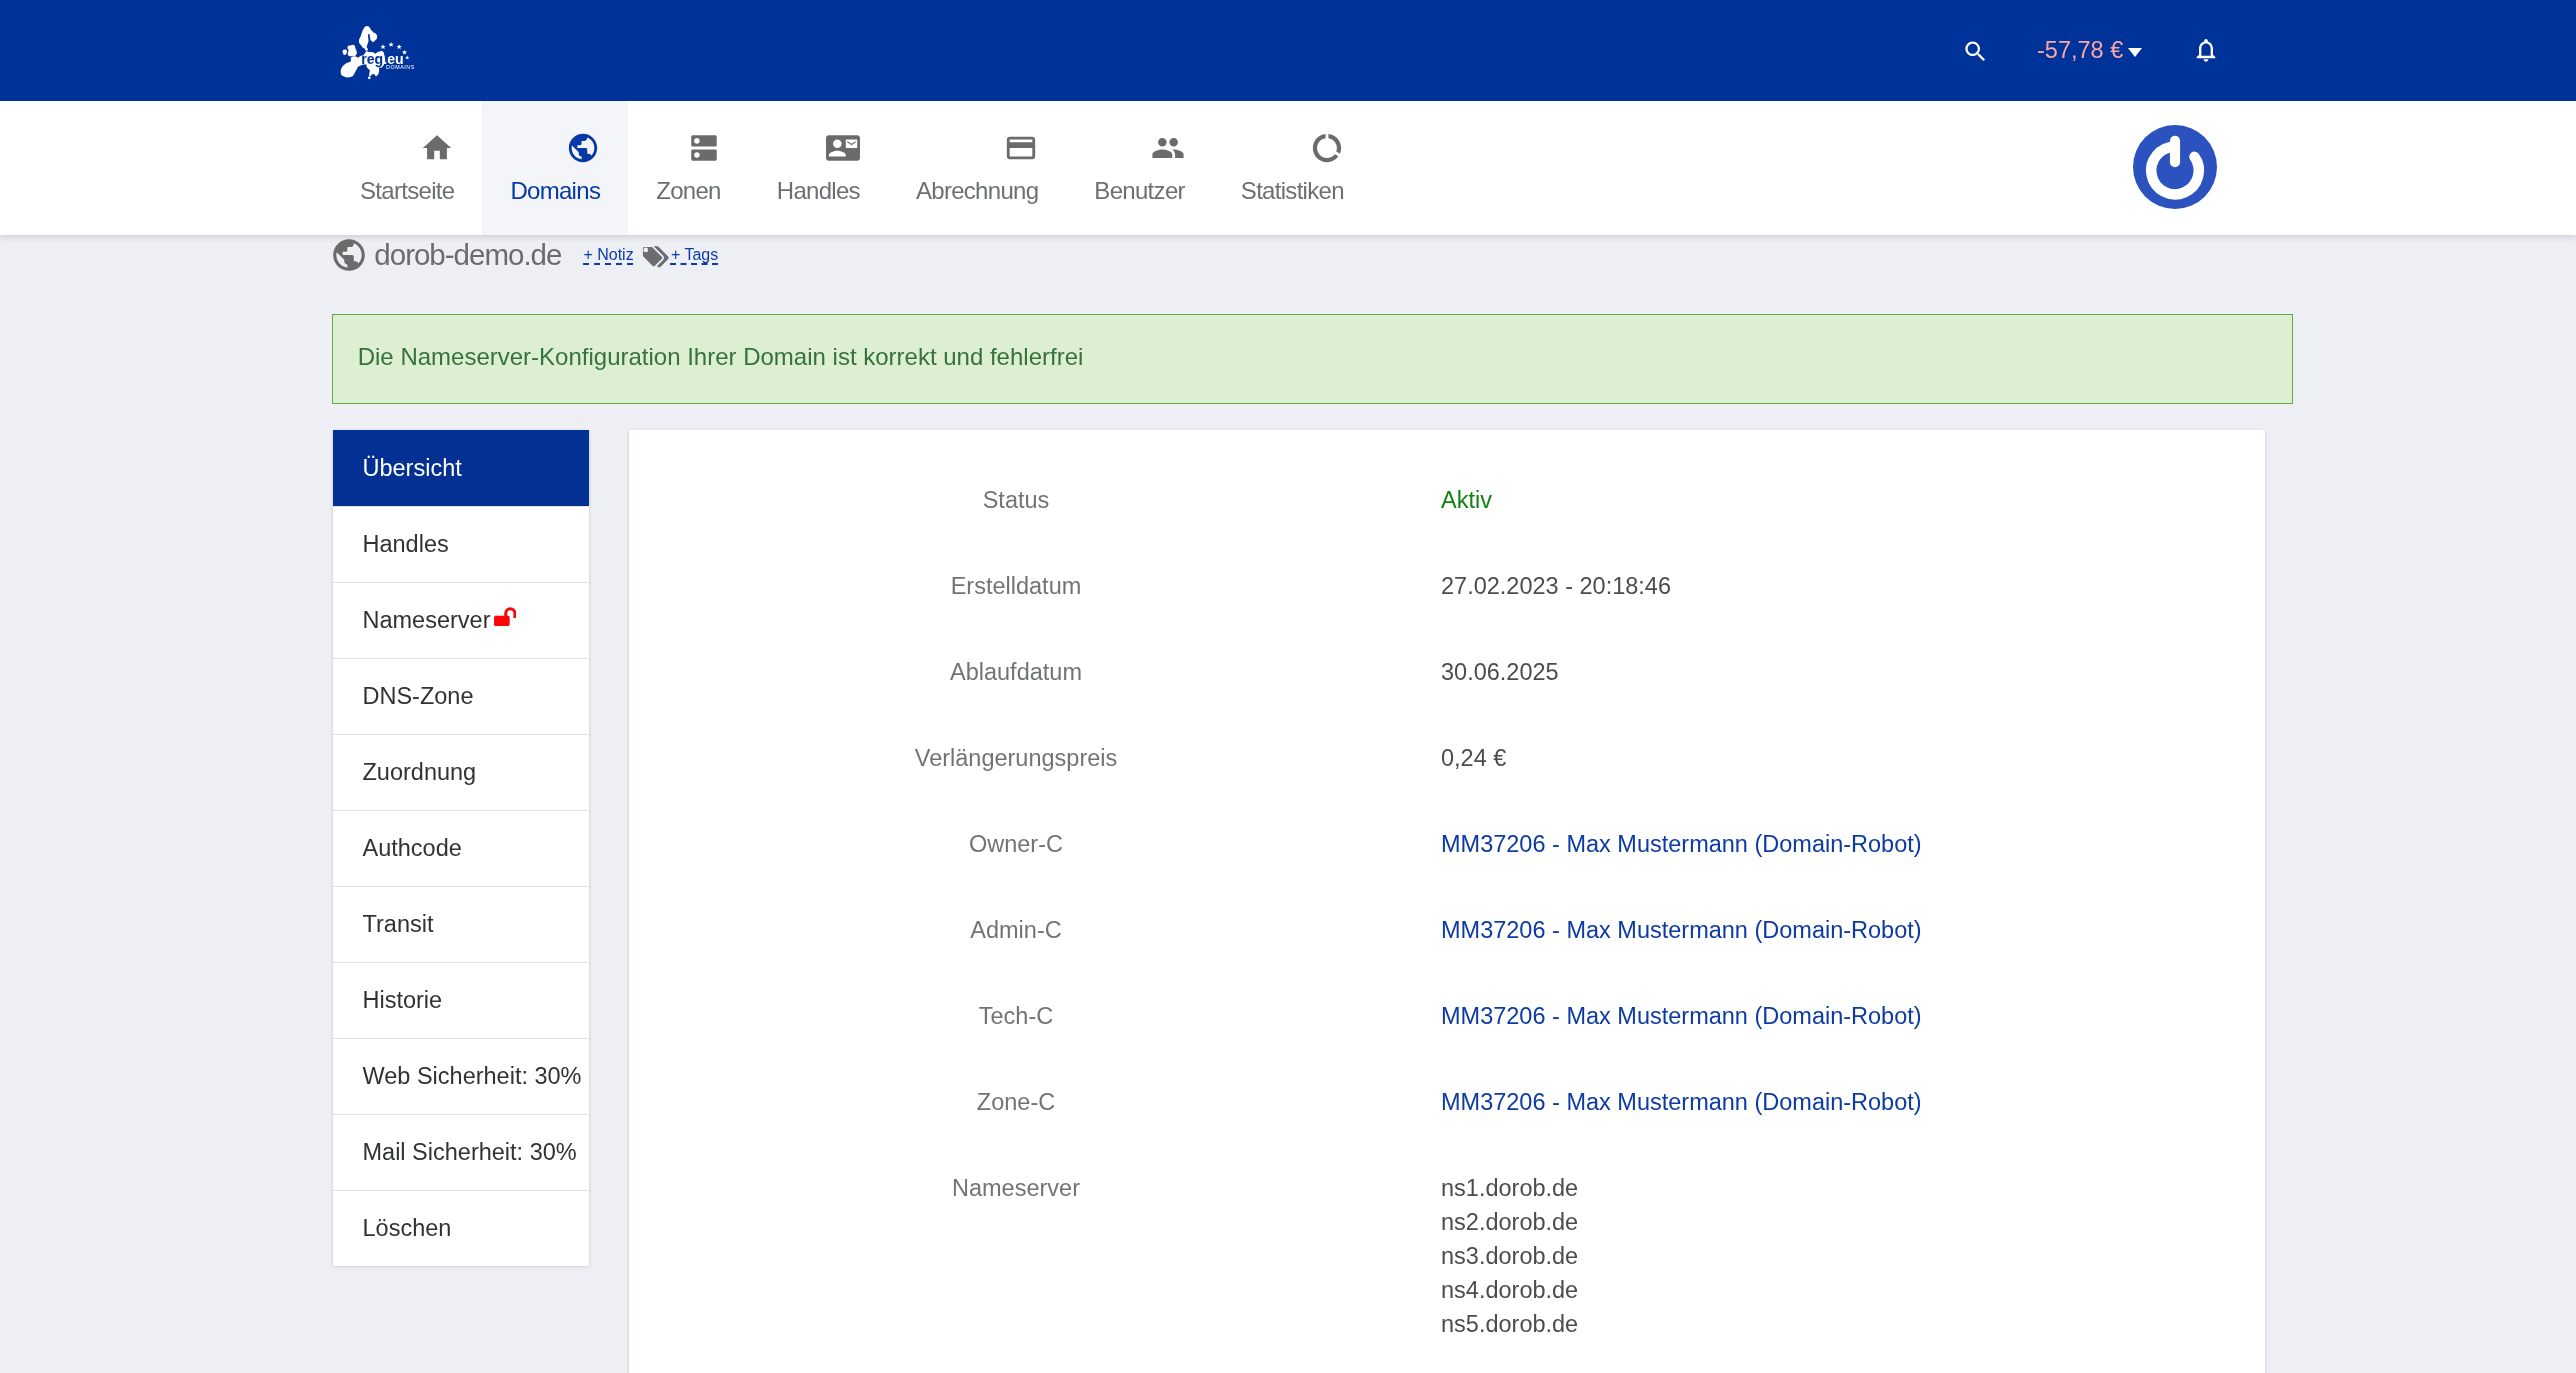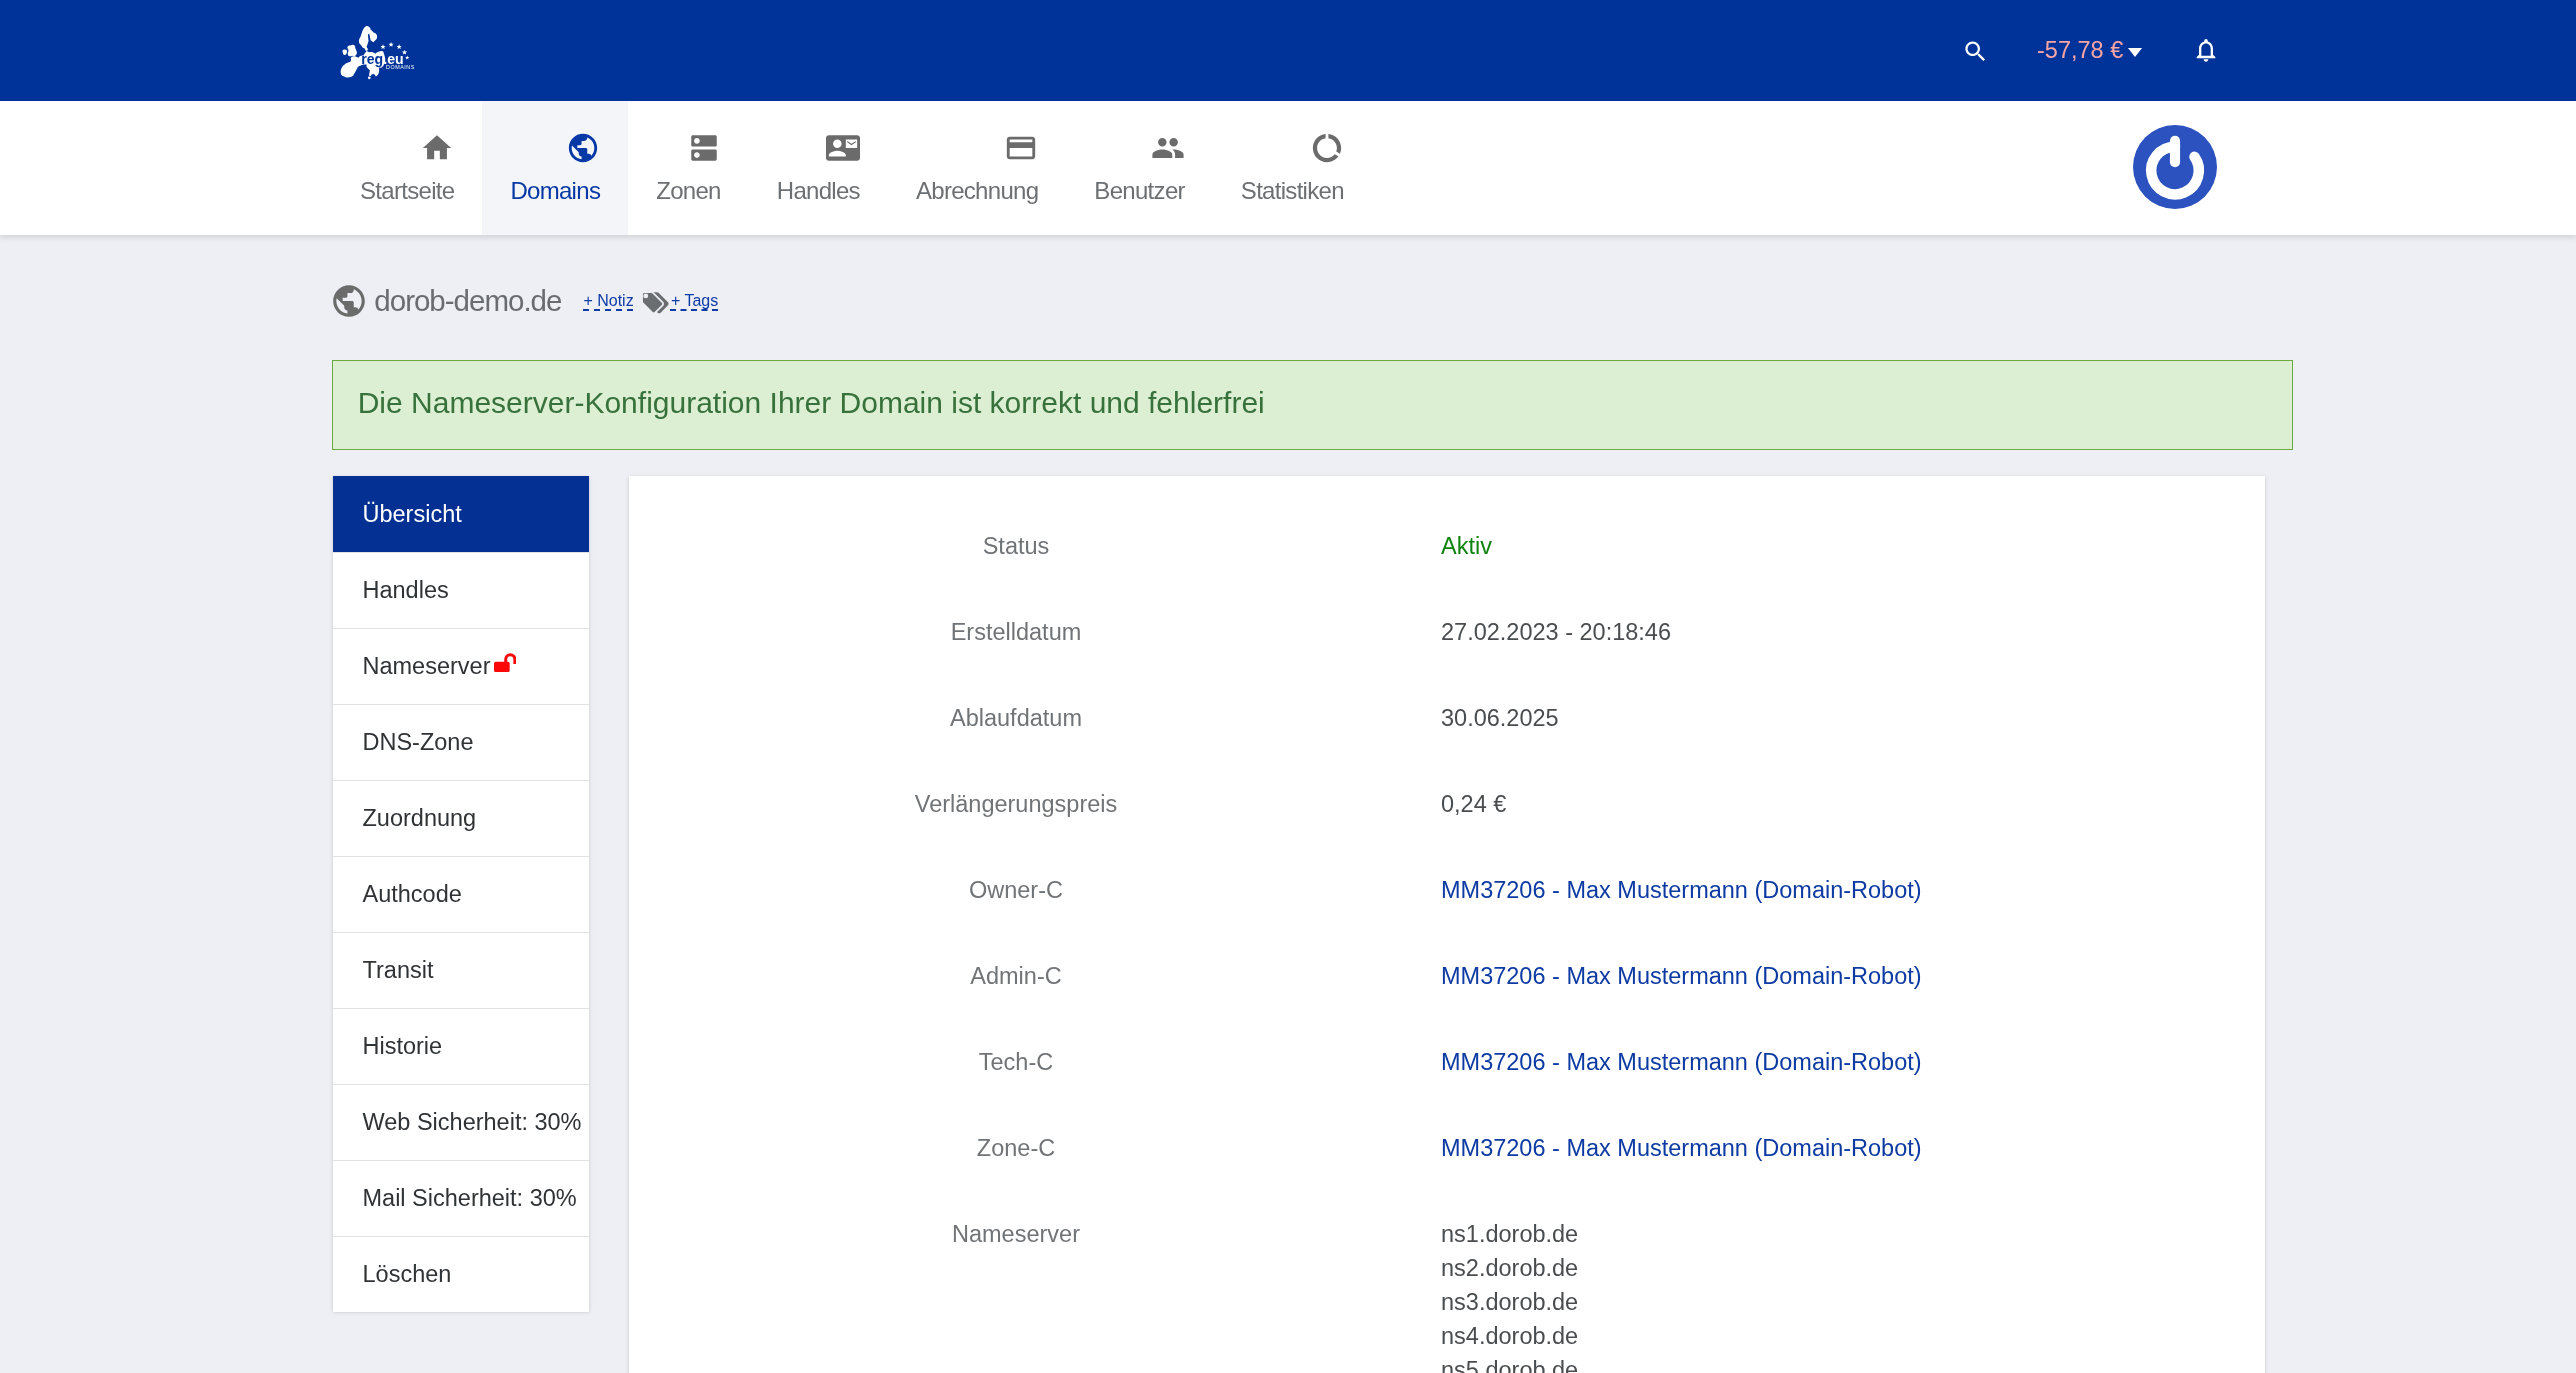--- a/index.html
+++ b/index.html
@@ -35,29 +35,29 @@
   
   .navbar{position:relative;height:134px;background:#fff;box-shadow:0 3.4px 6.7px rgba(0,0,0,.14);display:flex;padding-left:332px;}
   .nav-item{display:flex;flex-direction:column;align-items:flex-end;padding:29.5px 28px 0 28px;color:var(--navgray);}
   .nav-item .nico{height:34px;margin-bottom:14px;color:var(--icongray);}
   .nav-item span{font-size:24px;line-height:24px;letter-spacing:-0.7px;}
   .nav-item.active{background:var(--tabbg);color:var(--blue2);}
   .nav-item.active .nico{color:var(--blue2);}
   .avatar{position:absolute;left:2133px;top:24px;width:84px;height:84px;border-radius:50%;background:#2b52bf;}
   
   .page{padding-left:333px;}
-  .title-row{display:flex;align-items:center;margin-top:46px;height:40px;}
+  .title-row{display:flex;align-items:center;height:40px;}
   .title-row .globe{color:var(--icongray);margin-left:-2.7px;margin-right:6px;}
   h1{font-size:29.5px;font-weight:normal;color:#6a6d70;margin:0;letter-spacing:-1px;}
   .tlink{font-size:16px;color:#0d3ba8;text-decoration:underline dashed;text-underline-offset:3.4px;text-decoration-thickness:2px;}
   .n-notiz{margin-left:22px;}
   .tagico{margin-left:6px;margin-right:1.3px;position:relative;top:1.3px;color:#6b6e70;}
   
   .alert{width:1961px;margin-left:-1.3px;margin-top:39px;height:90px;background:#dcefd2;border:1.3px solid #69a93f;color:#37713c;
-    font-size:30px;display:flex;align-items:center;padding:0 25px 4px 25px;}
+    font-size:24px;display:flex;align-items:center;padding:0 25px 4px 25px;}
   
   .cols{display:flex;margin-top:26px;align-items:flex-start;}
   .sidebar{width:256px;background:#fff;box-shadow:0 1.3px 3.4px rgba(0,0,0,.18);}
   .sidebar div{height:76px;border-top:1.3px solid #e2e2e2;display:flex;align-items:center;padding-left:29.5px;
     font-size:23.5px;color:var(--sidetext);}
   .sidebar div:first-child{border-top:none;height:76px;}
   .sidebar .active{background:var(--sideblue);color:#fff;}
   .lock{margin-left:4px;position:relative;top:-3.4px;}
   .panel{width:1636px;margin-left:40px;background:#fff;box-shadow:0 1.3px 3.4px rgba(0,0,0,.18);
     padding:27px 0 27px 0;min-height:959px;}

